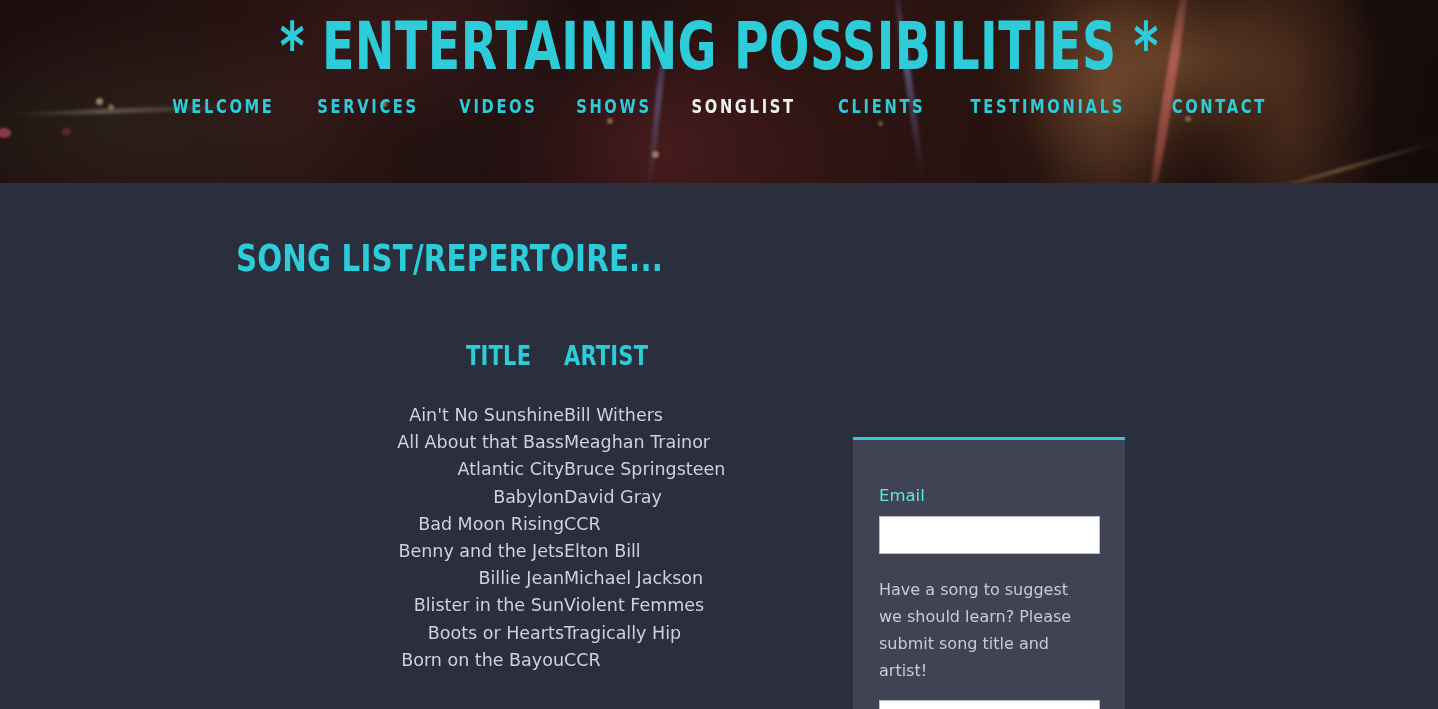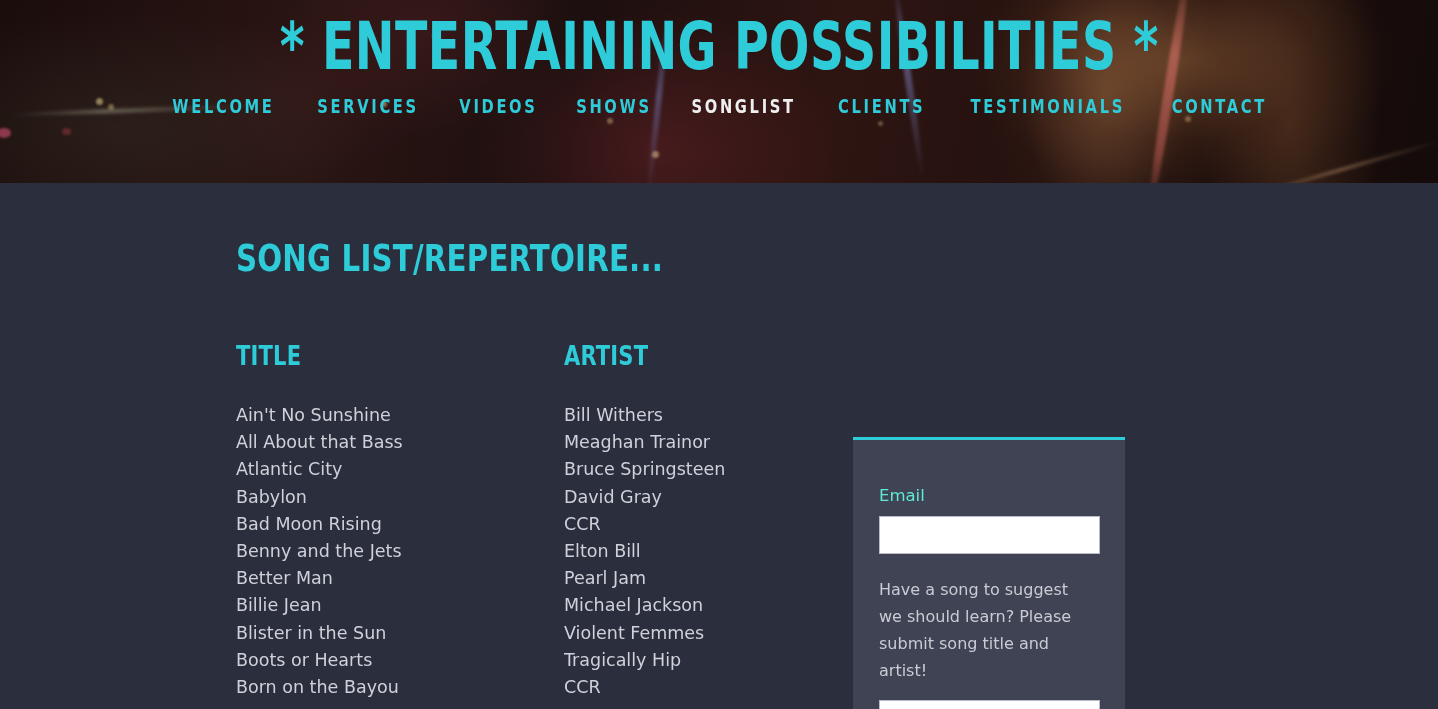--- a/index.html
+++ b/index.html
@@ -156,20 +156,21 @@
     transform-origin: left top;
     white-space: nowrap;
   }
 
   
   .songlist {
     position: absolute;
     left: 236px;
     top: 160px;
     width: 600px;
+    text-align: right;
   }
 
   .col-heads {
     display: flex;
     margin-bottom: 33px;
   }
   .col-head {
     font-family: "DejaVu Sans Condensed", "Liberation Sans Narrow", "Liberation Sans", sans-serif;
     font-weight: 700;
     font-size: 26px;
@@ -300,24 +301,20 @@
           </div>
           <div class="song-row">
             <div class="cell title-col">Bad Moon Rising</div>
             <div class="cell artist-col">CCR</div>
           </div>
           <div class="song-row">
             <div class="cell title-col">Benny and the Jets</div>
             <div class="cell artist-col">Elton Bill</div>
           </div>
           <div class="song-row">
-            <div class="cell title-col">Better Man</div>
-            <div class="cell artist-col">Pearl Jam</div>
-          </div>
-          <div class="song-row">
             <div class="cell title-col">Billie Jean</div>
             <div class="cell artist-col">Michael Jackson</div>
           </div>
           <div class="song-row">
             <div class="cell title-col">Blister in the Sun</div>
             <div class="cell artist-col">Violent Femmes</div>
           </div>
           <div class="song-row">
             <div class="cell title-col">Boots or Hearts</div>
             <div class="cell artist-col">Tragically Hip</div>

